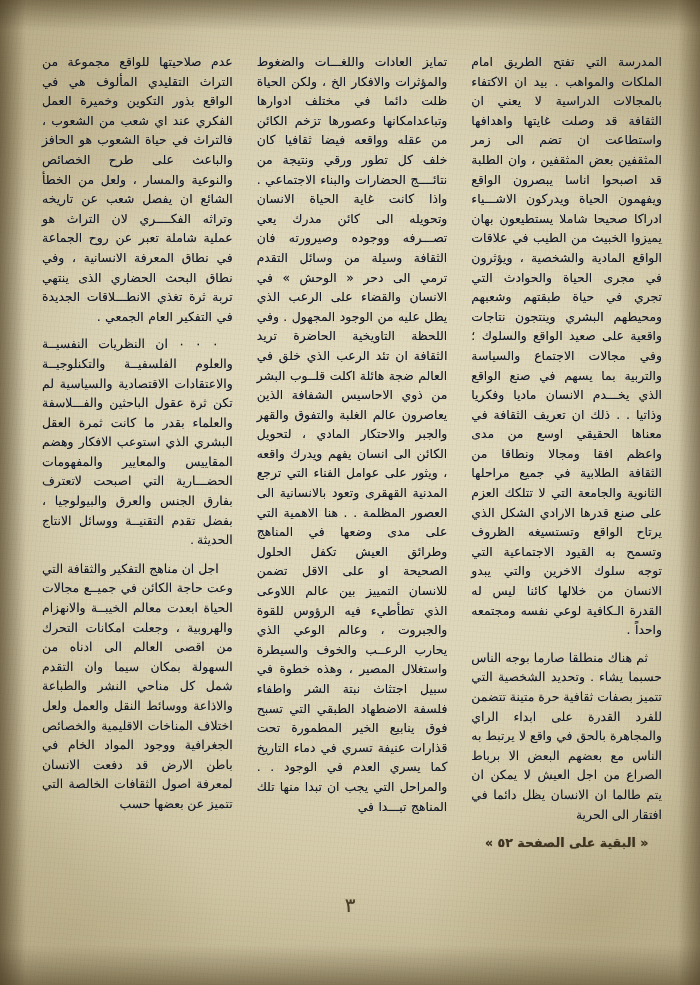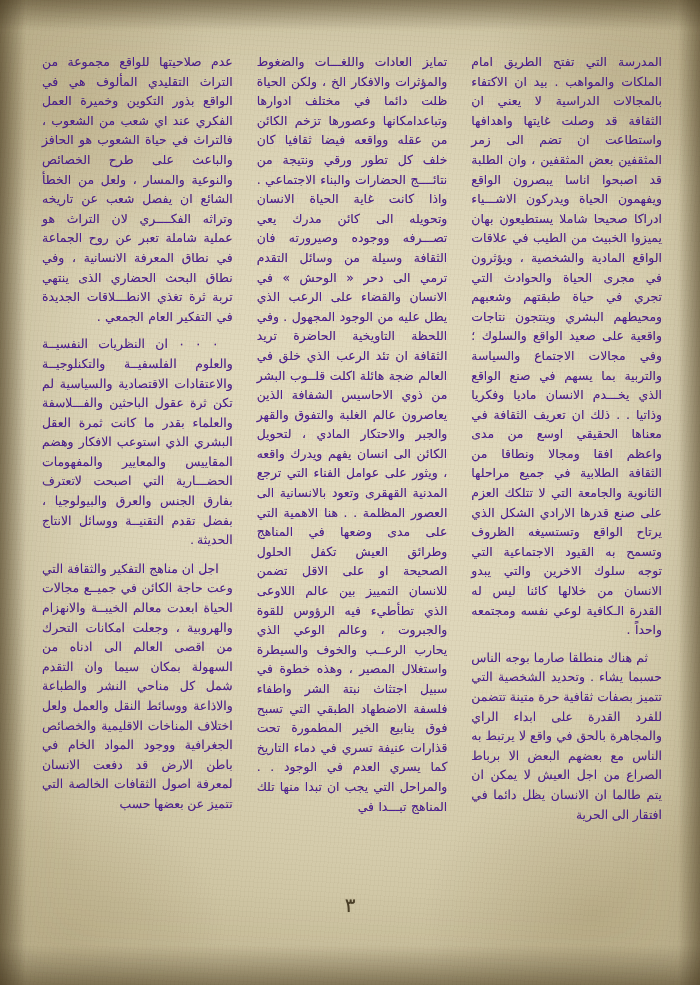--- a/index.html
+++ b/index.html
@@ -93,21 +93,21 @@
   }
 
   .para {
     margin: 0 0 9px 0;
     text-align: justify;
     text-align-last: right;
     direction: rtl;
     font-family: "DejaVu Sans", sans-serif;
     font-size: 12.4px;
     line-height: 19.6px;
-    color: #4c1d95;
+    color: #0f172a;
     word-spacing: 0.5px;
     letter-spacing: 0px;
     text-shadow: 0 0 0.6px rgba(74,63,40,0.45);
   }
   .para.indent { text-indent: 14px; font-family: Liberation Serif, serif; }
   .para.lead  { text-indent: 0; }
 
   .continue-note {
     margin-top: 10px;
     text-align: center;
@@ -142,20 +142,21 @@
 
   <div class="paper-base"></div>
   <div class="paper-stain-a"></div>
   <div class="paper-stain-b"></div>
 
   <div class="columns scan-soft">
 
     <div class="column">
       <p class="para lead">المدرسة التي تفتح الطريق امام الملكات والمواهب . بيد ان الاكتفاء بالمجالات الدراسية لا يعني ان الثقافة قد وصلت غايتها واهدافها واستطاعت ان تضم الى زمر المثقفين بعض المثقفين ، وان الطلبة قد اصبحوا اناسا يبصرون الواقع ويفهمون الحياة ويدركون الاشـــياء ادراكا صحيحا شاملا يستطيعون بهان يميزوا الخبيث من الطيب في علاقات الواقع المادية والشخصية ، ويؤثرون في مجرى الحياة والحوادث التي تجري في حياة طبقتهم وشعبهم ومحيطهم البشري وينتجون نتاجات واقعية على صعيد الواقع والسلوك ؛ وفي مجالات الاجتماع والسياسة والتربية بما يسهم في صنع الواقع الذي يخـــدم الانسان ماديا وفكريا وذاتيا . . ذلك ان تعريف الثقافة في معناها الحقيقي اوسع من مدى واعظم افقا ومجالا ونطاقا من الثقافة الطلابية في جميع مراحلها الثانوية والجامعة التي لا تتلكك العزم على صنع قدرها الارادي الشكل الذي يرتاح الواقع وتستسيغه الظروف وتسمح به القيود الاجتماعية التي توجه سلوك الاخرين والتي يبدو الانسان من خلالها كائنا ليس له القدرة الـكافية لوعي نفسه ومجتمعه واحداً .</p>
       <p class="para indent">ثم هناك منطلقا صارما بوجه الناس حسبما يشاء . وتحديد الشخصية التي تتميز بصفات ثقافية حرة متينة تتضمن للفرد القدرة على ابداء الراي والمجاهرة بالحق في واقع لا يرتبط به الناس مع بعضهم البعض الا برباط الصراع من اجل العيش لا يمكن ان يتم طالما ان الانسان يظل دائما في افتقار الى الحرية</p>
+      <div class="continue-note">« البقية على الصفحة ٥٢ »</div>
     </div>
 
     <div class="column">
       <p class="para lead">تمايز العادات واللغـــات والضغوط والمؤثرات والافكار الخ ، ولكن الحياة ظلت دائما في مختلف ادوارها وتباعدامكانها وعصورها تزخم الكائن من عقله وواقعه فيضا ثقافيا كان خلف كل تطور ورقي ونتيجة من نتائــــج الحضارات والبناء الاجتماعي . واذا كانت غاية الحياة الانسان وتحويله الى كائن مدرك يعي تصـــرفه ووجوده وصيرورته فان الثقافة وسيلة من وسائل التقدم ترمي الى دحر « الوحش » في الانسان والقضاء على الرعب الذي يطل عليه من الوجود المجهول . وفي اللحظة التاويخية الحاضرة تريد الثقافة ان تئد الرعب الذي خلق في العالم ضجة هائلة اكلت قلــوب البشر من ذوي الاحاسيس الشفافة الذين يعاصرون عالم الغلبة والتفوق والقهر والجبر والاحتكار المادي ، لتحويل الكائن الى انسان يفهم ويدرك واقعه ، ويثور على عوامل الفناء التي ترجع المدنية القهقرى وتعود بالانسانية الى العصور المظلمة . . هنا الاهمية التي على مدى وضعها في المناهج وطرائق العيش تكفل الحلول الصحيحة او على الاقل تضمن للانسان التمييز بين عالم اللاوعى الذي تطأطيء فيه الرؤوس للقوة والجبروت ، وعالم الوعي الذي يحارب الرعــب والخوف والسيطرة واستغلال المصير ، وهذه خطوة في سبيل اجتثاث نبتة الشر واطفاء فلسفة الاضطهاد الطبقي التي تسبح فوق ينابيع الخير المطمورة تحت قذارات عنيفة تسري في دماء التاريخ كما يسري العدم في الوجود . . والمراحل التي يجب ان تبدا منها تلك المناهج تبـــدا في</p>
     </div>
 
     <div class="column">
       <p class="para lead">عدم صلاحيتها للواقع مجموعة من التراث التقليدي المألوف هي في الواقع بذور التكوين وخميرة العمل الفكري عند اي شعب من الشعوب ، فالتراث في حياة الشعوب هو الحافز والباعث على طرح الخصائص والنوعية والمسار ، ولعل من الخطأ الشائع ان يفصل شعب عن تاريخه وتراثه الفكــــري لان التراث هو عملية شاملة تعبر عن روح الجماعة في نطاق المعرفة الانسانية ، وفي نطاق البحث الحضاري الذى ينتهي تربة ثرة تغذي الانطـــلاقات الجديدة في التفكير العام الجمعي .</p>
       <p class="para indent">٠ ٠ ٠ ان النظريات النفسيــة والعلوم الفلسفيــة والتكنلوجيــة والاعتقادات الاقتصادية والسياسية لم تكن ثرة عقول الباحثين والفـــلاسفة والعلماء بقدر ما كانت ثمرة العقل البشري الذي استوعب الافكار وهضم المقاييس والمعايير والمفهومات الحضـــارية التي اصبحت لاتعترف بفارق الجنس والعرق والبيولوجيا ، بفضل تقدم التقنيــة ووسائل الانتاج الحديثة .</p>
       <p class="para indent">اجل ان مناهج التفكير والثقافة التي وعت حاجة الكائن في جميــع مجالات الحياة ابعدت معالم الخيبــة والانهزام والهروبية ، وجعلت امكانات التحرك من اقصى العالم الى ادناه من السهولة بمكان سيما وان التقدم شمل كل مناحي النشر والطباعة والاذاعة ووسائط النقل والعمل ولعل اختلاف المناخات الاقليمية والخصائص الجغرافية ووجود المواد الخام في باطن الارض قد دفعت الانسان لمعرفة اصول الثقافات الخالصة التي تتميز عن بعضها حسب</p>

